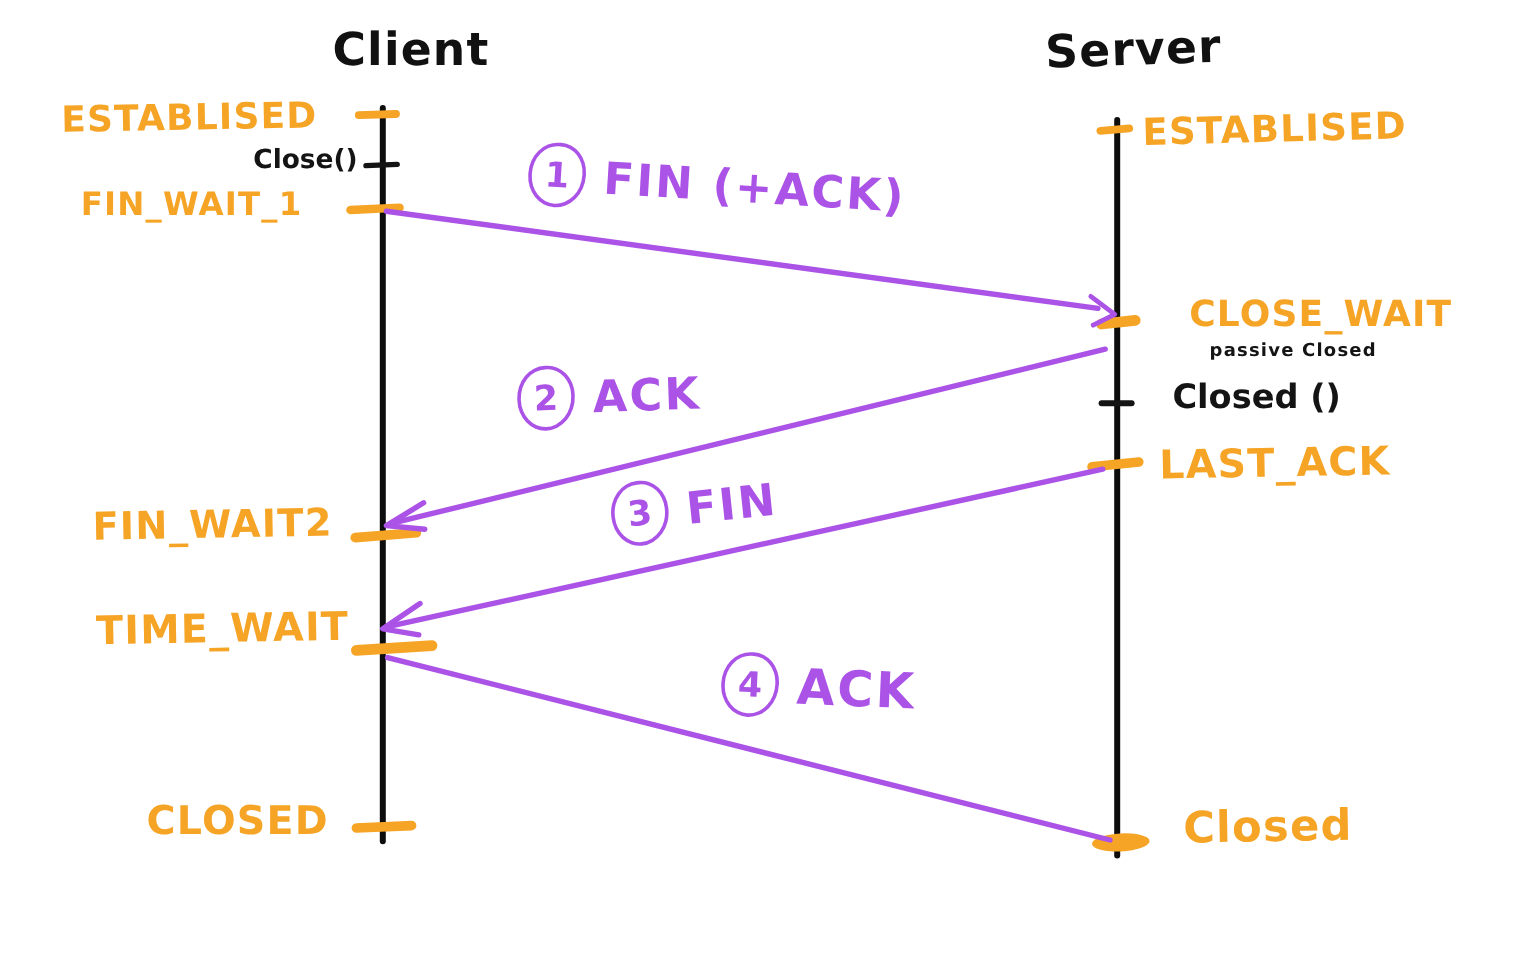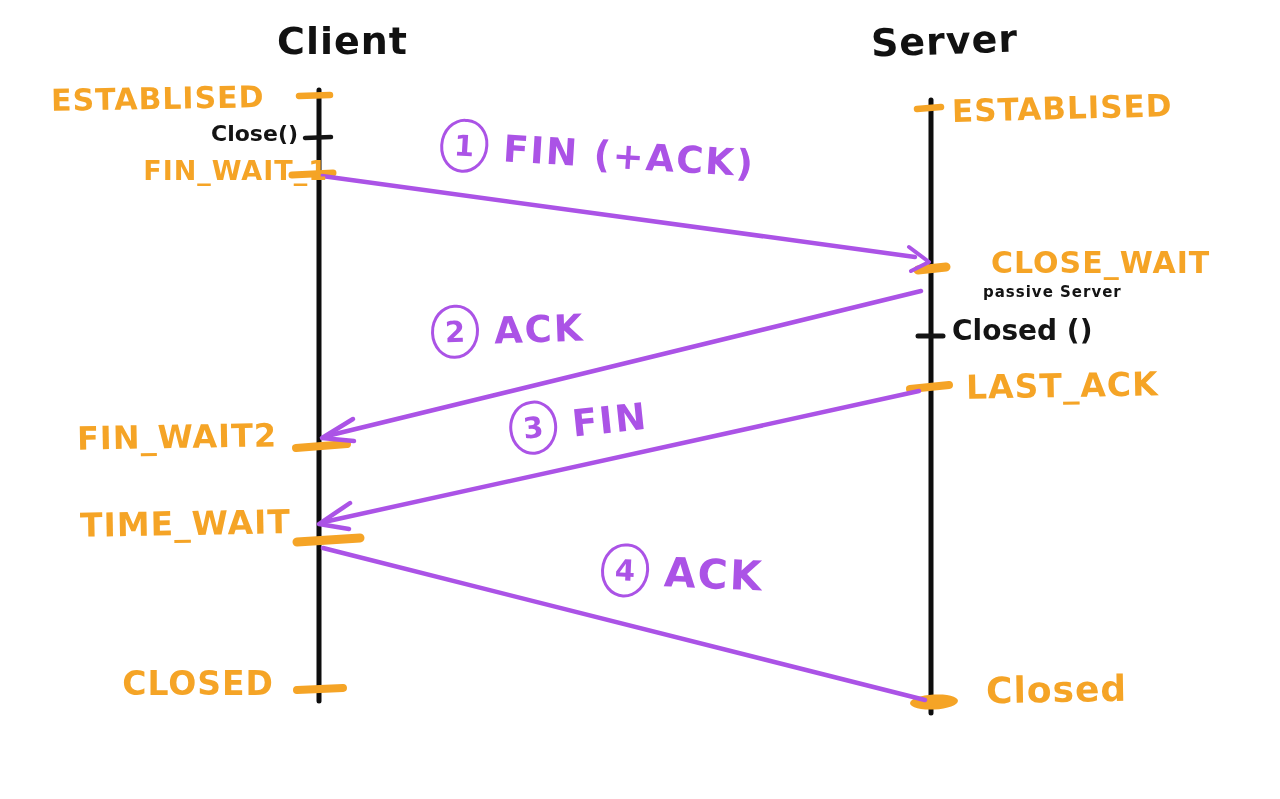--- a/index.html
+++ b/index.html
@@ -4,34 +4,34 @@
 <style>
   html,body{margin:0;padding:0;background:#fff;}
   .canvas{
     position:relative;width:1280px;height:799px;background:#ffffff;
     overflow:hidden;font-family:"DejaVu Sans",sans-serif;
   }
   .canvas svg{position:absolute;left:0;top:0;}
   .lbl{position:absolute;white-space:nowrap;line-height:1;}
   .title{font-size:38px;font-weight:700;color:#111;letter-spacing:1px;}
   .state{color:#F5A426;font-weight:700;letter-spacing:1px;}
-  .ink{color:#141414;font-weight:700;}
+  .ink{color:#141414;font-weight:700;margin-left:25px;}
   .msg{position:absolute;display:flex;align-items:center;gap:15px;
        color:#AB53E6;font-weight:700;white-space:nowrap;}
   .msg .num{flex:0 0 auto;width:42px;height:48px;border:3.5px solid #AB53E6;
        border-radius:50% 46% 52% 48%;display:flex;align-items:center;
        justify-content:center;font-size:29px;}
   .msg .txt{font-size:37px;letter-spacing:2px;}
 
   #client-title{left:277px;top:22px;}
   #server-title{left:871px;top:22px;transform:rotate(-2deg);}
 
   #st-c-established{right:1015px;top:84px;font-size:30px;transform:rotate(-1deg);}
   #ev-c-close{right:982px;top:123px;font-size:22px;}
-  #st-c-finwait1{right:952px;top:157px;font-size:27px;}
+  #st-c-finwait1{right:1028px;top:157px;font-size:27px;}
   #st-c-finwait2{right:1003px;top:421px;font-size:32px;transform:rotate(-1deg);}
   #st-c-timewait{right:989px;top:507px;font-size:33px;transform:rotate(-1deg);}
   #st-c-closed{right:1006px;top:667px;font-size:33px;}
 
   #st-s-established{left:952px;top:93px;font-size:31px;transform:rotate(-1.5deg);}
   #st-s-closewait{left:955px;top:248px;font-size:30px;margin-left:36px;}
   #note-passive{left:983px;top:285px;font-size:15px;letter-spacing:1px;}
   #ev-s-close{left:952px;top:317px;font-size:28px;}
   #st-s-lastack{left:966px;top:369px;font-size:33px;transform:rotate(-1deg);}
   #st-s-closed{left:986px;top:672px;font-size:36px;font-weight:700;transform:rotate(-1deg);}
@@ -82,21 +82,21 @@
 
   <div class="lbl state" id="st-c-established">ESTABLISED</div>
   <div class="lbl ink" id="ev-c-close">Close()</div>
   <div class="lbl state" id="st-c-finwait1">FIN_WAIT_1</div>
   <div class="lbl state" id="st-c-finwait2">FIN_WAIT2</div>
   <div class="lbl state" id="st-c-timewait">TIME_WAIT</div>
   <div class="lbl state" id="st-c-closed">CLOSED</div>
 
   <div class="lbl state" id="st-s-established">ESTABLISED</div>
   <div class="lbl state" id="st-s-closewait">CLOSE_WAIT</div>
-  <div class="lbl ink" id="note-passive">passive Server</div>
+  <div class="lbl ink" id="note-passive">passive Closed</div>
   <div class="lbl ink" id="ev-s-close">Closed ()</div>
   <div class="lbl state" id="st-s-lastack">LAST_ACK</div>
   <div class="lbl state" id="st-s-closed">Closed</div>
 
   <div class="msg" id="msg1">
     <span class="num">1</span>
     <span class="txt">FIN (+ACK)</span>
   </div>
   <div class="msg" id="msg2">
     <span class="num">2</span>

